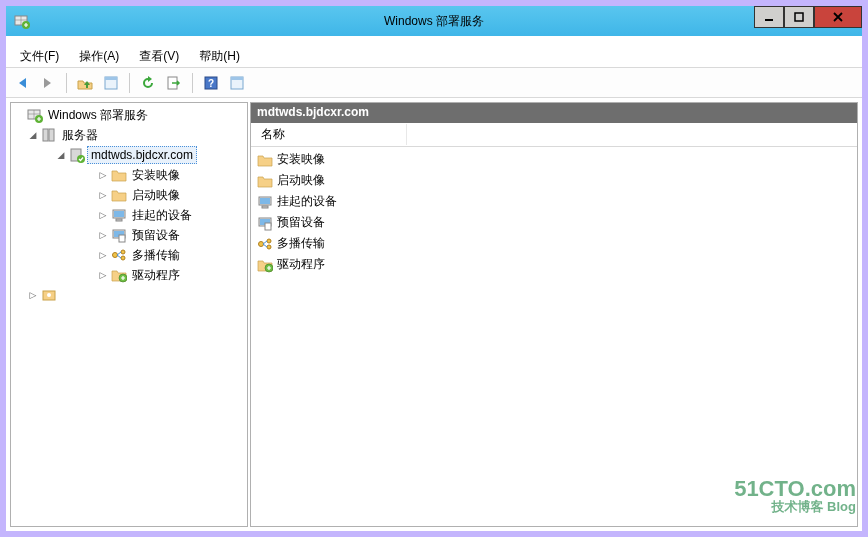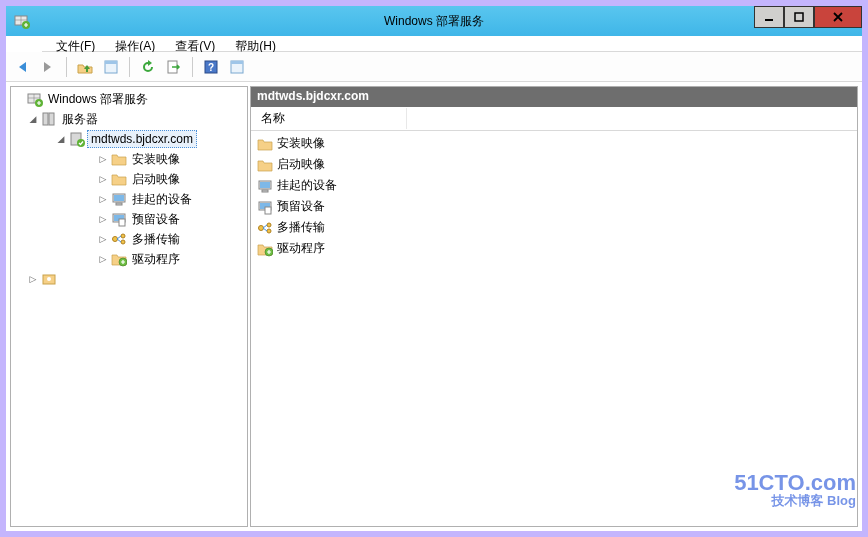--- a/index.html
+++ b/index.html
@@ -50,28 +50,27 @@
     display: flex;
     align-items: center;
     justify-content: center;
     font-size: 10px;
     font-family: "Segoe UI Symbol", sans-serif;
   }
   .win-btn.min, .win-btn.max { background: #d0cfcd; }
   .win-btn.close { background: #c9443c; color: #000; width: 48px; }
   
   .menubar {
-    height: 16px;
+    height: 32px;
     background: #fff;
     border-bottom: 1px solid #d9d9d9;
     display: flex;
-    align-items: flex-start;
+    align-items: flex-end;
     padding-left: 6px;
     gap: 4px;
-    margin-left: 36px;
   }
   .menubar .menu-item {
     padding: 2px 8px;
     cursor: default;
   }
   
   .toolbar {
     height: 30px;
     background: #fdfdfd;
     border-bottom: 1px solid #d9d9d9;
@@ -174,22 +173,22 @@
   }
   .indent-1 { padding-left: 14px; }
   .indent-2 { padding-left: 28px; }
   .indent-3 { padding-left: 42px; }
   
   .ico { width: 16px; height: 16px; display: inline-flex; align-items: center; justify-content: center; flex-shrink: 0; }
   .ico-folder svg, .ico svg { width: 16px; height: 16px; }
   
   .watermark {
     position: absolute;
-    right: 6px; bottom: 24px;
-    color: #1d4ed8;
+    right: 6px; bottom: 18px;
+    color: #15803d;
     font-size: 22px;
     font-weight: bold;
     font-family: Arial, sans-serif;
     text-shadow: 1px 1px 0 #fff;
     opacity: 0.6;
     line-height: 1;
     text-align: right;
     pointer-events: none;
   }
   .watermark .sub { font-size: 13px; display: block; }

